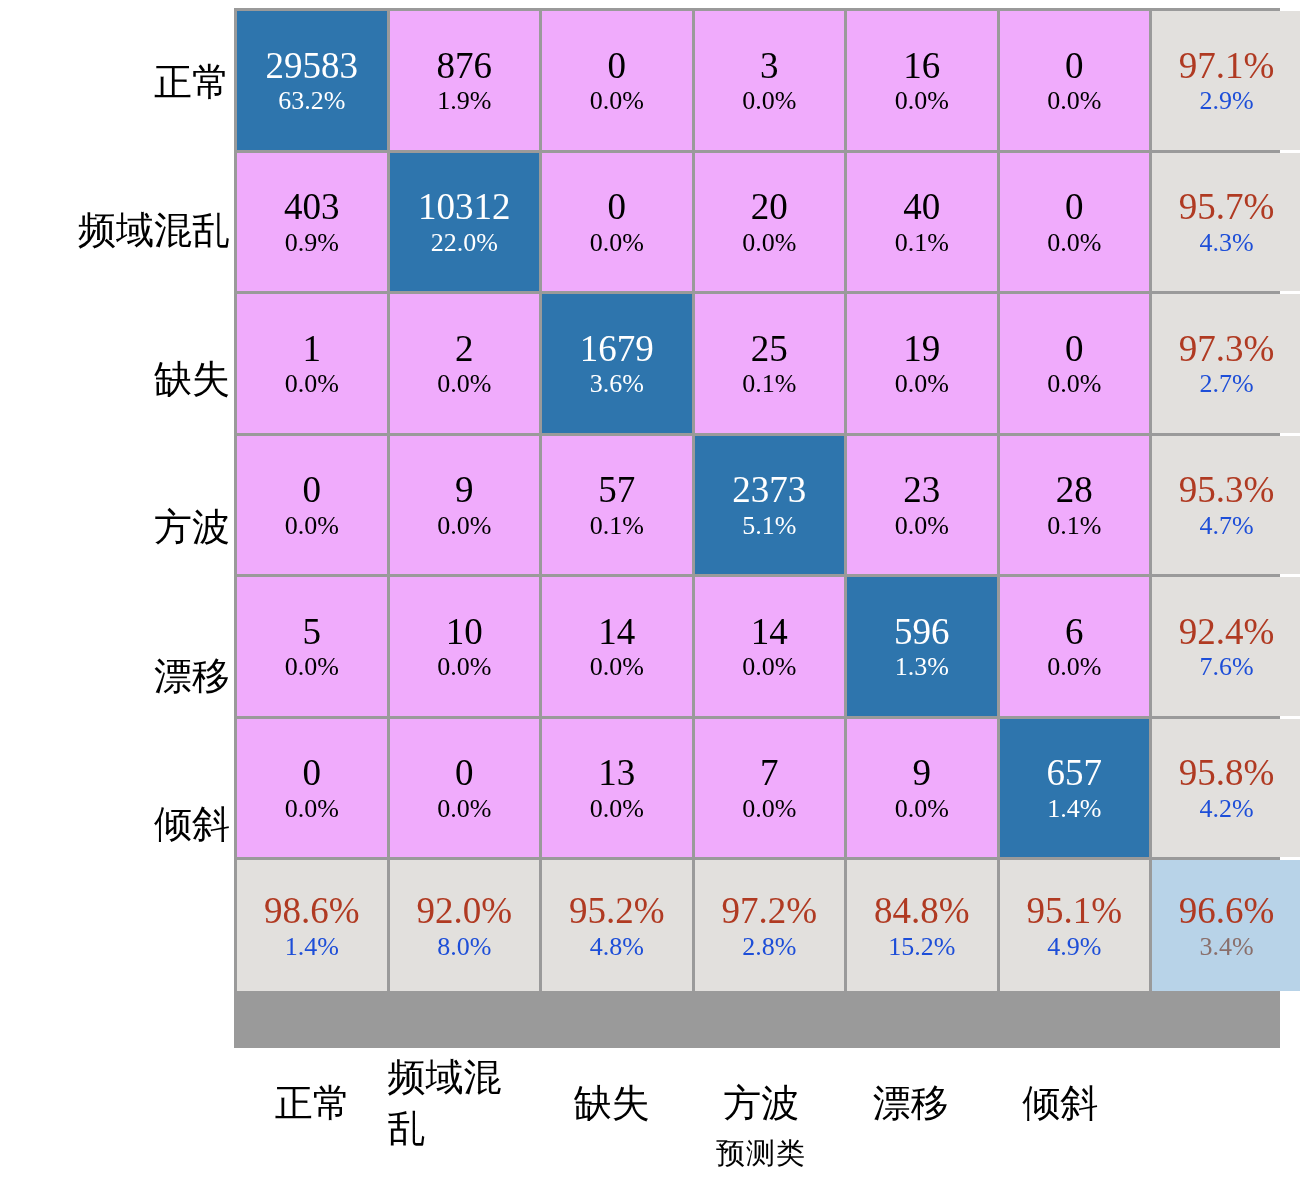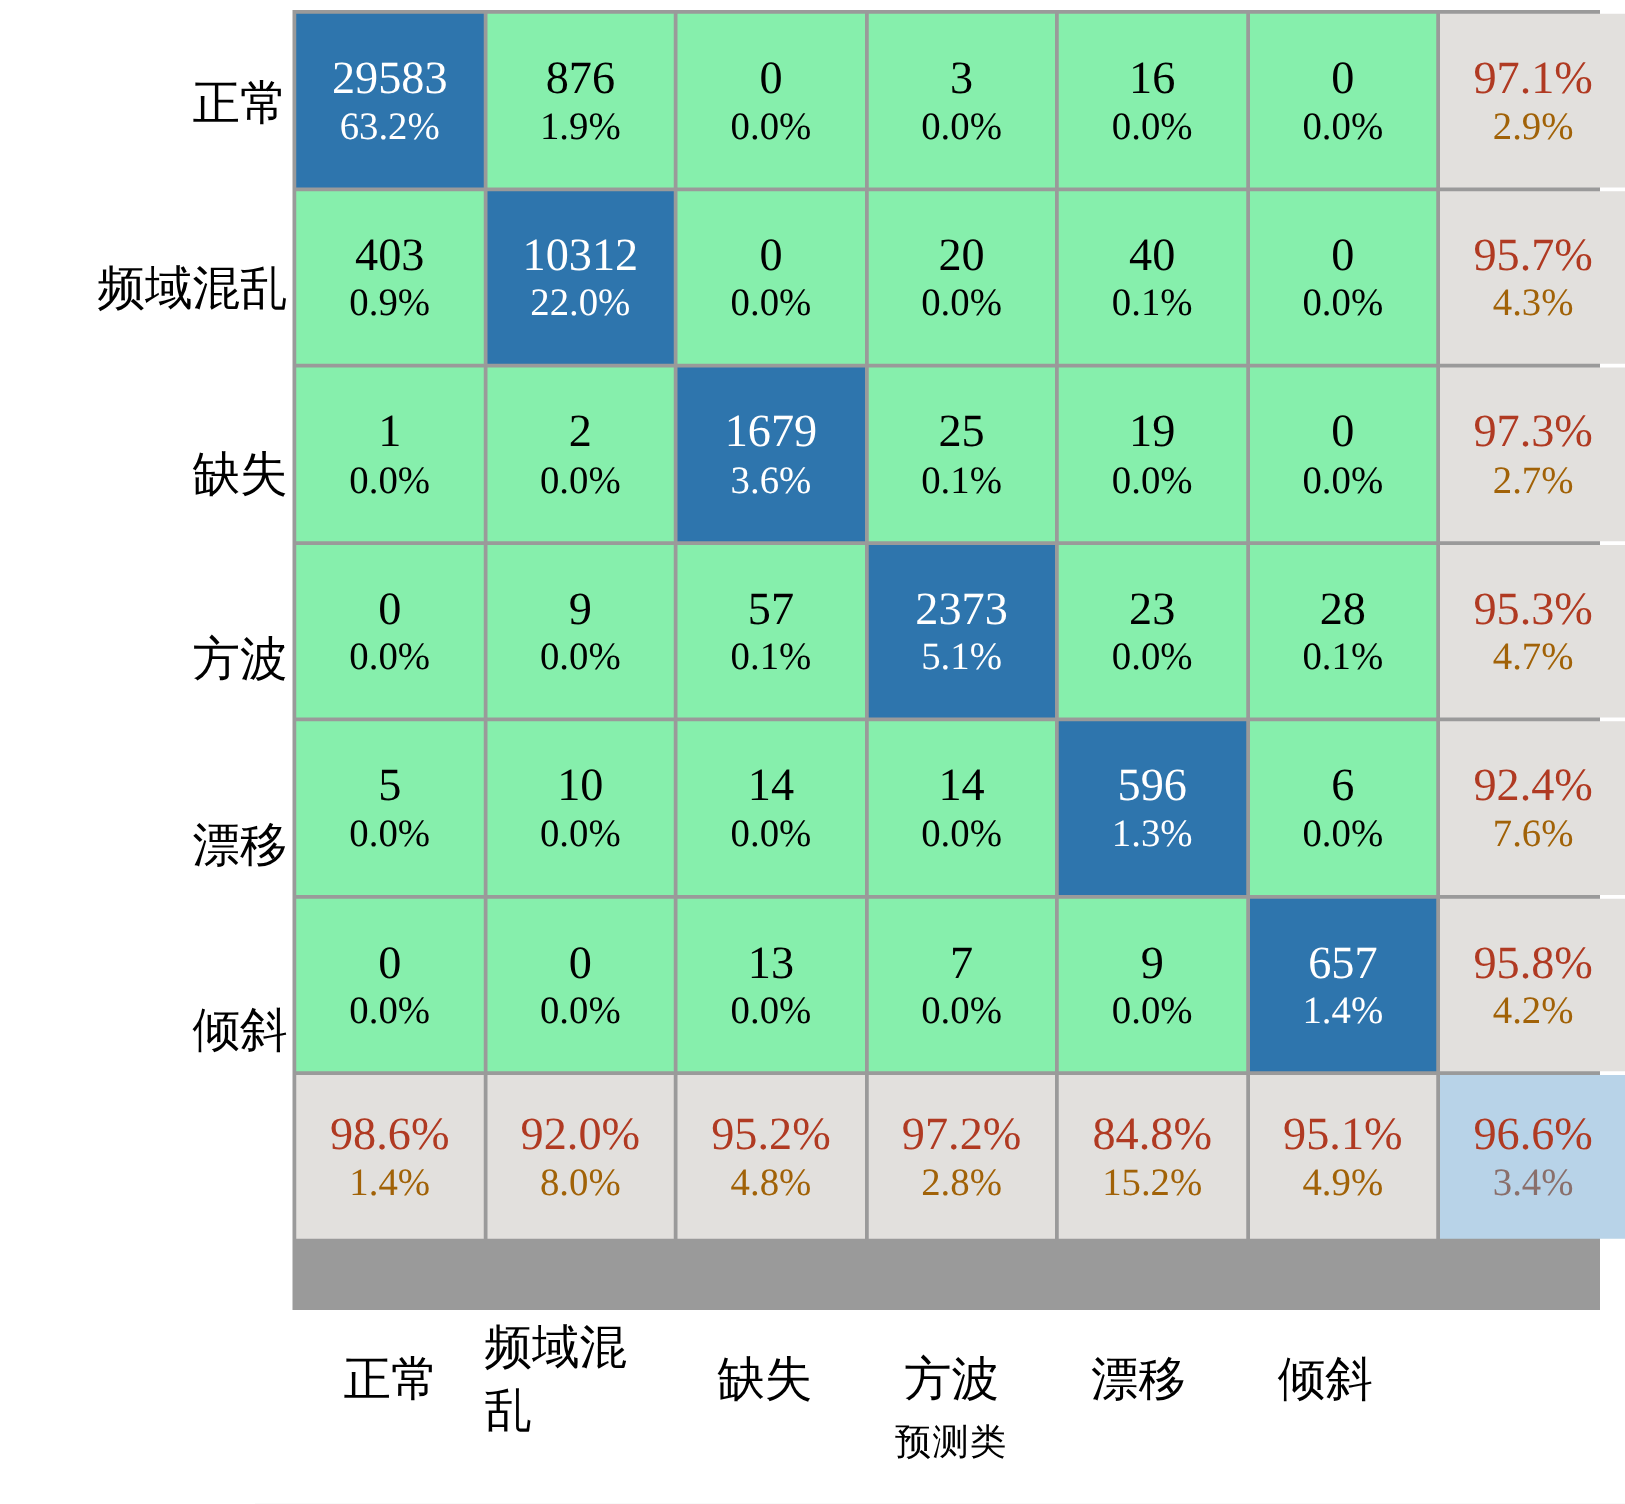--- a/index.html
+++ b/index.html
@@ -47,45 +47,45 @@
     height: 1040px;
     display: grid;
     grid-template-columns: repeat(6, 149.5px) 149px;
     grid-template-rows: repeat(6, 138.5px) 131px;
     background: #9a9a9a;
     gap: 3px;
     padding: 3px;
     box-sizing: border-box;
   }
   .cell {
-    background: #86efac;
+    background: #f0abfc;
     display: flex;
     flex-direction: column;
     align-items: center;
     justify-content: center;
     line-height: 1.12;
   }
   .cell .big {
     font-size: 37px;
   }
   .cell .small {
-    font-size: 31px;
+    font-size: 26px;
   }
   .cell.diag {
     background: #2e75ad;
     color: #ffffff;
   }
   .cell.summary {
     background: #e2e0dd;
   }
   .cell.summary .big {
     color: #b03a22;
   }
   .cell.summary .small {
-    color: #a16207;
+    color: #1d4ed8;
   }
   .cell.total {
     background: #b8d3e8;
   }
   .cell.total .big {
     color: #b03a22;
   }
   .cell.total .small {
     color: #8a6f6b;
   }

